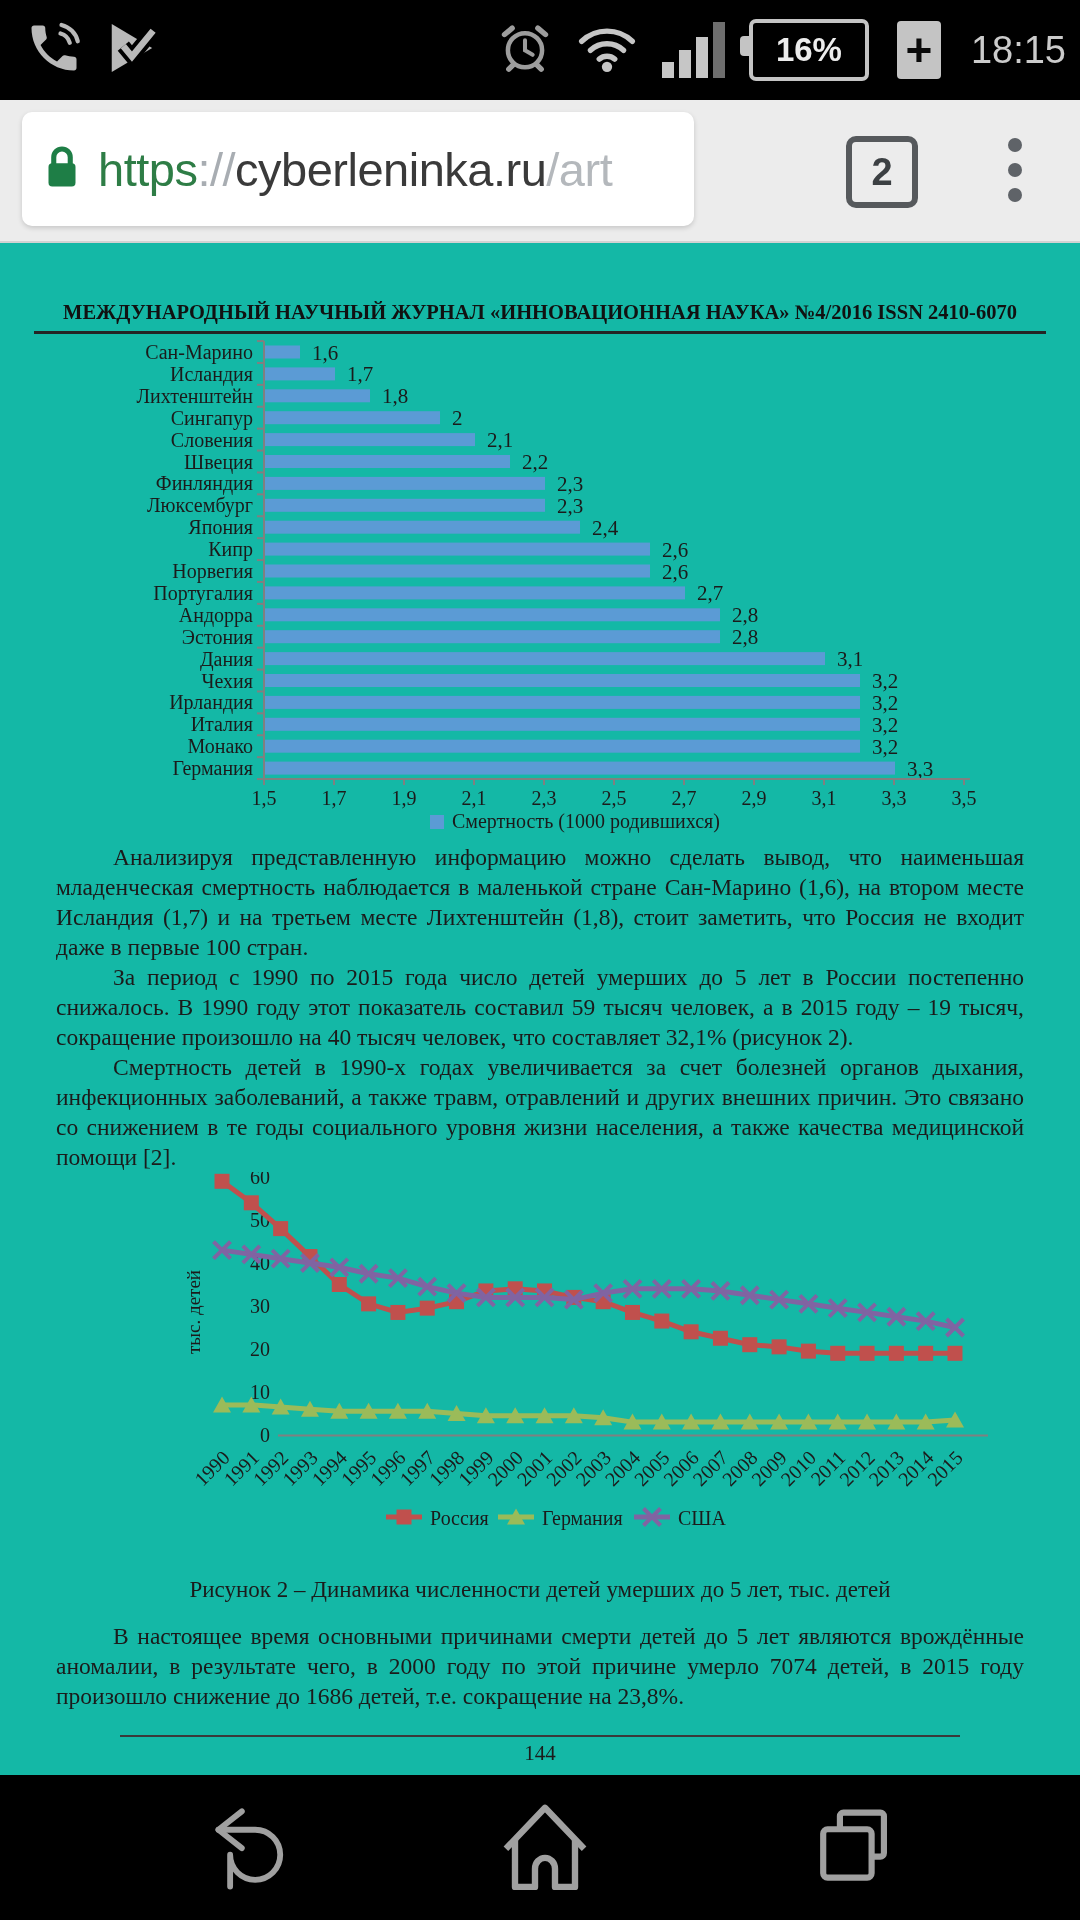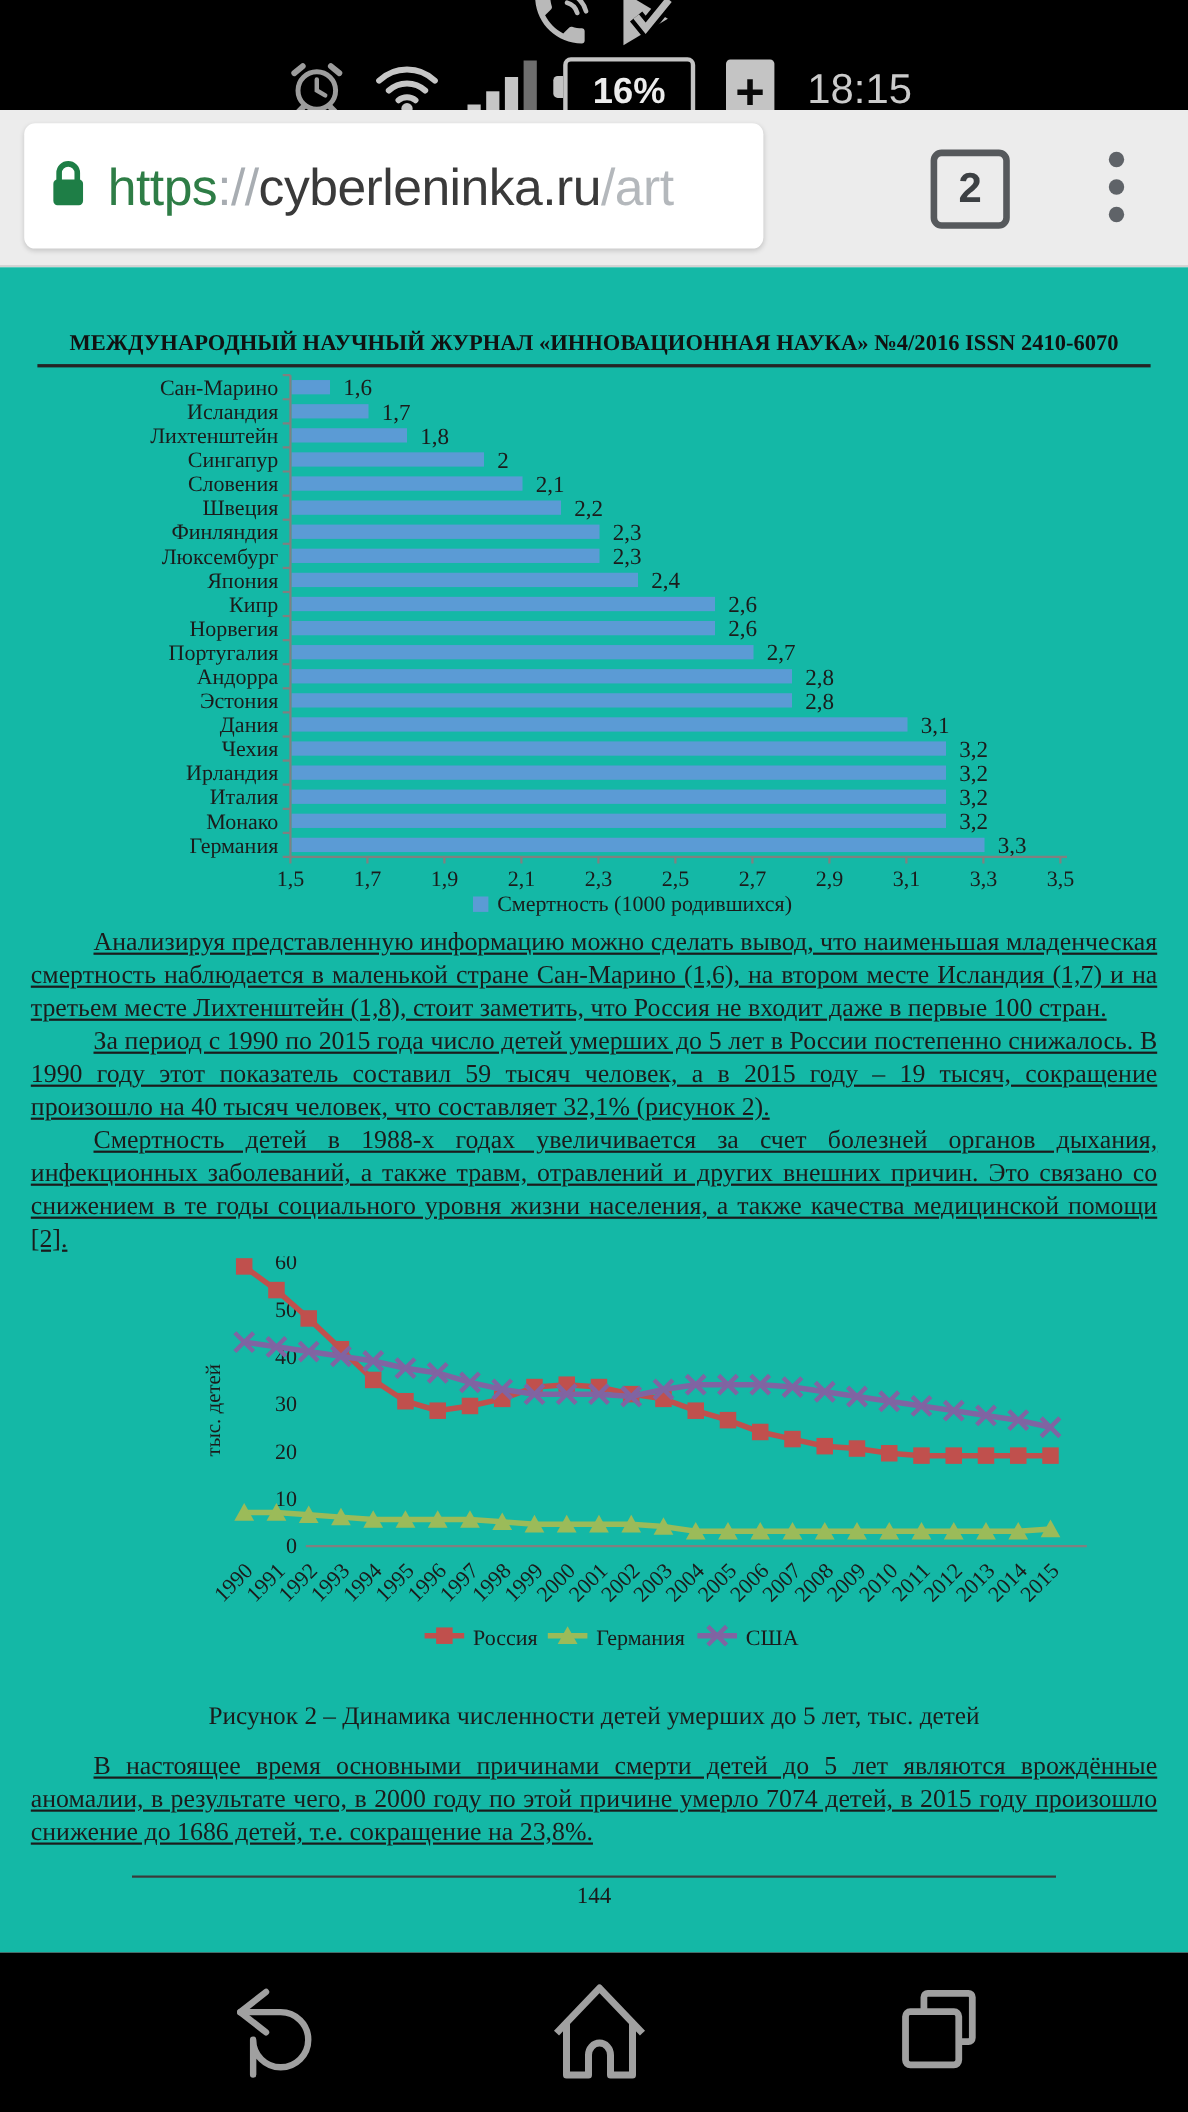--- a/index.html
+++ b/index.html
@@ -1,22 +1,22 @@
 <!DOCTYPE html>
 <html><head>
 <meta charset="utf-8">
 <style>
   html,body{margin:0;padding:0;background:#222;}
   .screen{position:relative;width:1080px;height:1920px;background:#fff;overflow:hidden;
           font-family:"Liberation Sans",sans-serif;margin:0 auto;}
 
   
   .status-bar{position:absolute;top:0;left:0;width:1080px;height:100px;background:#000;
-              display:flex;align-items:center;justify-content:center;box-sizing:border-box;
-              padding:0 14px 0 24px;flex-direction:column;}
+              display:flex;align-items:center;justify-content:space-between;box-sizing:border-box;
+              padding:0 14px 0 24px;}
   .sb-left{display:flex;align-items:center;gap:22px;}
   .sb-right{display:flex;align-items:center;gap:24px;}
   .battery{position:relative;width:112px;height:54px;border:4px solid #c4c4c4;border-radius:7px;
            color:#ececec;font-size:33px;font-weight:bold;display:flex;align-items:center;justify-content:center;}
   .battery::before{content:"";position:absolute;left:-13px;top:13px;width:9px;height:20px;background:#c4c4c4;border-radius:4px 0 0 4px;}
   .plus-box{width:44px;height:58px;background:#c4c4c4;border-radius:4px;color:#0a0a0a;
             font-size:46px;font-weight:bold;display:flex;align-items:center;justify-content:center;margin-left:4px;}
   .sb-time{font-size:38px;color:#cbcbcb;margin-left:6px;}
   .sig{display:flex;align-items:flex-end;gap:5px;height:56px;}
   .sig span{width:12px;background:#c6c6c6;display:block;}
@@ -36,21 +36,21 @@
                 font-size:38px;font-weight:bold;color:#3c4043;background:#ececec;}
   .menu-dots{position:absolute;left:1008px;top:38px;}
   .menu-dots span{display:block;width:14px;height:14px;border-radius:50%;background:#5f6368;margin-bottom:11px;}
 
   
   .page{position:absolute;top:243px;left:0;width:1080px;height:1532px;background:#14b8a6;color:#1b1b1b;}
   .doc-header{margin:57px 30px 0;text-align:center;font:bold 20.5px/24px "Liberation Serif",serif;color:#111;}
   .doc-rule{margin:7px 34px 0;height:3px;background:#242424;}
   #bar-chart{display:block;margin-top:2px;}
   .caption{text-align:center;font:23px/30px "Liberation Serif",serif;margin:10px 40px 0;}
-  .doc-p{margin:6px 28px 0;text-align:justify;text-indent:57px;font:23.5px/30px "Liberation Serif",serif;text-decoration:underline;}
+  .doc-p{margin:6px 56px 0;text-align:justify;text-indent:57px;font:23.5px/30px "Liberation Serif",serif;}
   .doc-p + .doc-p{margin-top:0;}
   #line-chart{display:block;}
   .footer-rule{margin:24px 120px 0;height:2px;background:#3a3a3a;}
   .page-number{text-align:center;font:21px/24px "Liberation Serif",serif;margin-top:4px;}
 
   
   .ax{stroke:#808080;stroke-width:2;fill:none;}
   .t-cat{font:20px "Liberation Serif",serif;text-anchor:end;fill:#1b1b1b;}
   .t-val{font:21px "Liberation Serif",serif;fill:#1b1b1b;}
   .t-tick{font:20px "Liberation Serif",serif;text-anchor:middle;fill:#1b1b1b;}
@@ -246,21 +246,21 @@
         <line x1="894" y1="443" x2="894" y2="449" class="ax"></line>
         <text x="894" y="469" class="t-tick">3,3</text>
         <line x1="964" y1="443" x2="964" y2="449" class="ax"></line>
         <text x="964" y="469" class="t-tick">3,5</text>
         <rect x="430" y="479" width="14" height="14" fill="#5B9BD5"></rect>
         <text x="452" y="492" class="t-leg">Смертность (1000 родившихся)</text>
       </svg>
 
     <p class="doc-p">Анализируя представленную информацию можно сделать вывод, что наименьшая младенческая смертность наблюдается в маленькой стране Сан-Марино (1,6), на втором месте Исландия (1,7) и на третьем месте Лихтенштейн (1,8), стоит заметить, что Россия не входит даже в первые 100 стран.</p>
     <p class="doc-p">За период с 1990 по 2015 года число детей умерших до 5 лет в России постепенно снижалось. В 1990 году этот показатель составил 59 тысяч человек, а в 2015 году – 19 тысяч, сокращение произошло на 40 тысяч человек, что составляет 32,1% (рисунок 2).</p>
-    <p class="doc-p">Смертность детей в 1988-х годах увеличивается за счет болезней органов дыхания, инфекционных заболеваний, а также травм, отравлений и других внешних причин. Это связано со снижением в те годы социального уровня жизни населения, а также качества медицинской помощи [2].</p>
+    <p class="doc-p">Смертность детей в 1990-х годах увеличивается за счет болезней органов дыхания, инфекционных заболеваний, а также травм, отравлений и других внешних причин. Это связано со снижением в те годы социального уровня жизни населения, а также качества медицинской помощи [2].</p>
 
     <svg id="line-chart" width="1080" height="375">
         <text x="270" y="270" class="t-ytick">0</text>
         <text x="270" y="227" class="t-ytick">10</text>
         <text x="270" y="184" class="t-ytick">20</text>
         <text x="270" y="141" class="t-ytick">30</text>
         <text x="270" y="98" class="t-ytick">40</text>
         <text x="270" y="55" class="t-ytick">50</text>
         <text x="270" y="12" class="t-ytick">60</text>
         <text transform="translate(200 140) rotate(-90)" class="t-ylab">тыс. детей</text>

